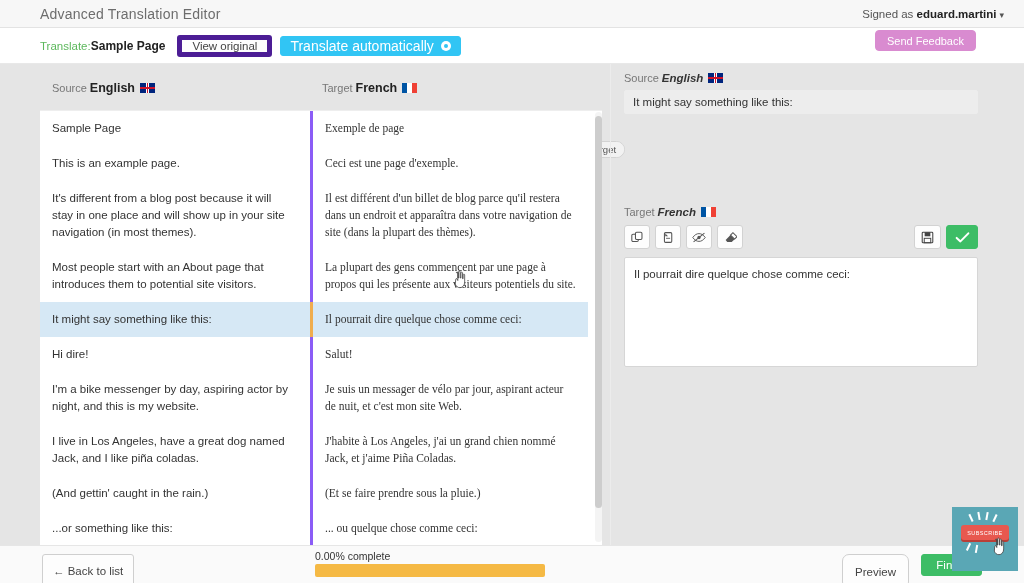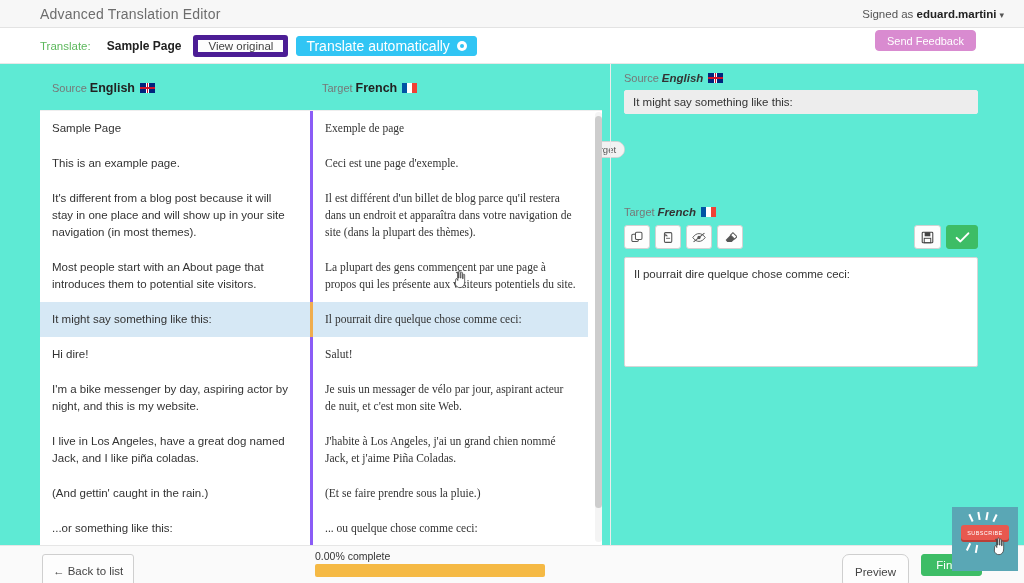--- a/index.html
+++ b/index.html
@@ -5,41 +5,41 @@
   * { box-sizing: border-box; }
   html, body {
     margin: 0; padding: 0;
     width: 1024px; height: 583px;
     overflow: hidden;
     background: #ffffff;
     font-family: "Liberation Sans", sans-serif;
     -webkit-font-smoothing: antialiased;
   }
 
-  #app { position: relative; width: 1024px; height: 583px; background:#5eead4;padding-left:25px; }
+  #app { position: relative; width: 1024px; height: 583px; background:#e5e5e5;padding-left:25px; }
 
   
   .topbar {
     position: absolute; left:0; top:0; width:1024px; height:28px;
     background:#f7f7f7; border-bottom:1px solid #e3e3e3;
     display:flex; align-items:center; justify-content:space-between;
     padding: 0 20px 0 40px;
   }
   .app-title { font-size:14px; color:#6d6d6d; letter-spacing:.2px; }
   .signed-as { font-size:11.5px; color:#555; }
   .signed-as b { color:#222; font-weight:bold; }
   .caret-dn { display:inline-block; margin-left:3px; font-size:9px; color:#555; }
 
   
   .actionbar {
     position:absolute; left:0; top:28px; width:1024px; height:36px;
     background:#ffffff; border-bottom:1px solid #e8e8e8;
     display:flex; align-items:center; padding: 0 20px 0 40px;
   }
-  .translate-label { font-size:11.5px; color:#5cb85c; margin-right:16px; }
+  .translate-label { font-size:11.5px; color:#5cb85c; margin-right:0; }
   .translate-page { font-size:12px; color:#222; font-weight:bold; margin-right:12px;}
   .btn {
     font-family:"Liberation Sans", sans-serif;
     border-radius:3px; cursor:pointer; white-space:nowrap;
     display:inline-flex; align-items:center; justify-content:center;
   }
   .btn-default {
     background:#fdfdfd; border:5px solid #4c1d95; color:#444;
     font-size:11.5px; height:22px; padding:0 10px;
   }

